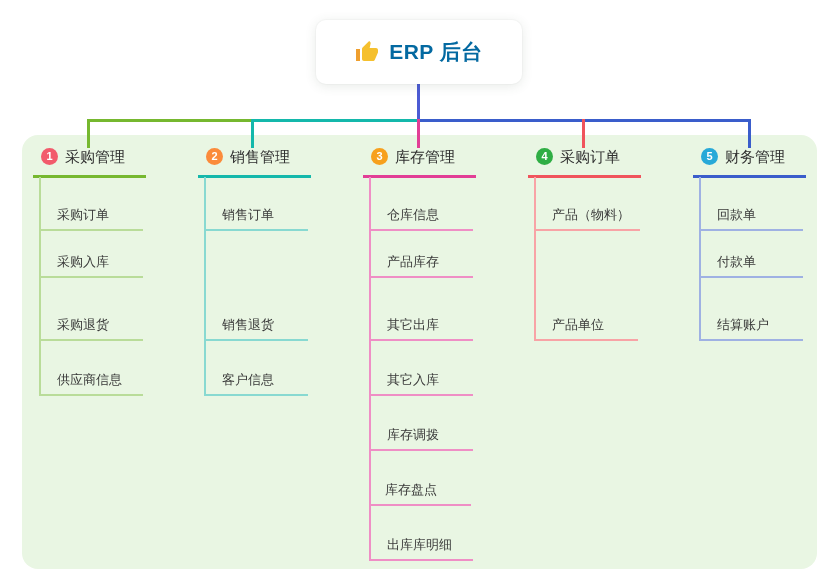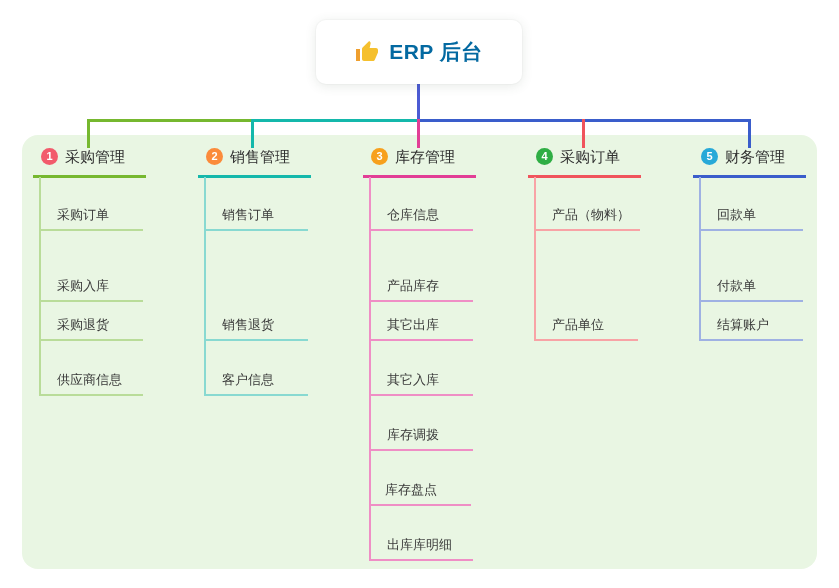--- a/index.html
+++ b/index.html
@@ -53,21 +53,21 @@
   }
   .vline{
     position:absolute;left:6px;top:31px;width:2px;background:var(--light);
   }
   .item{
     position:absolute;left:6px;white-space:nowrap;
     padding:0 10px 5px 18px;min-width:76px;
     border-bottom:2px solid var(--light);
     font-size:13px;line-height:19px;color:#3a3a3a;cursor:pointer;
   }
-  .r1{top:59px;} .r2{top:130px;} .r3{top:169px;} .r4{top:224px;}
+  .r1{top:59px;} .r2{top:106px;} .r3{top:169px;} .r4{top:224px;}
   .r5{top:279px;} .r6{top:334px;padding-left:16px;} .r7{top:389px;}
   .h216{height:217px;} .h383{height:383px;} .h163{height:163px;} .h162{height:162px;}
 </style>
 </head>
 <body>
 
 <div id="canvas" style="--panel-bg: #e9f6e3;">
 
   <div class="panel"></div>
 

